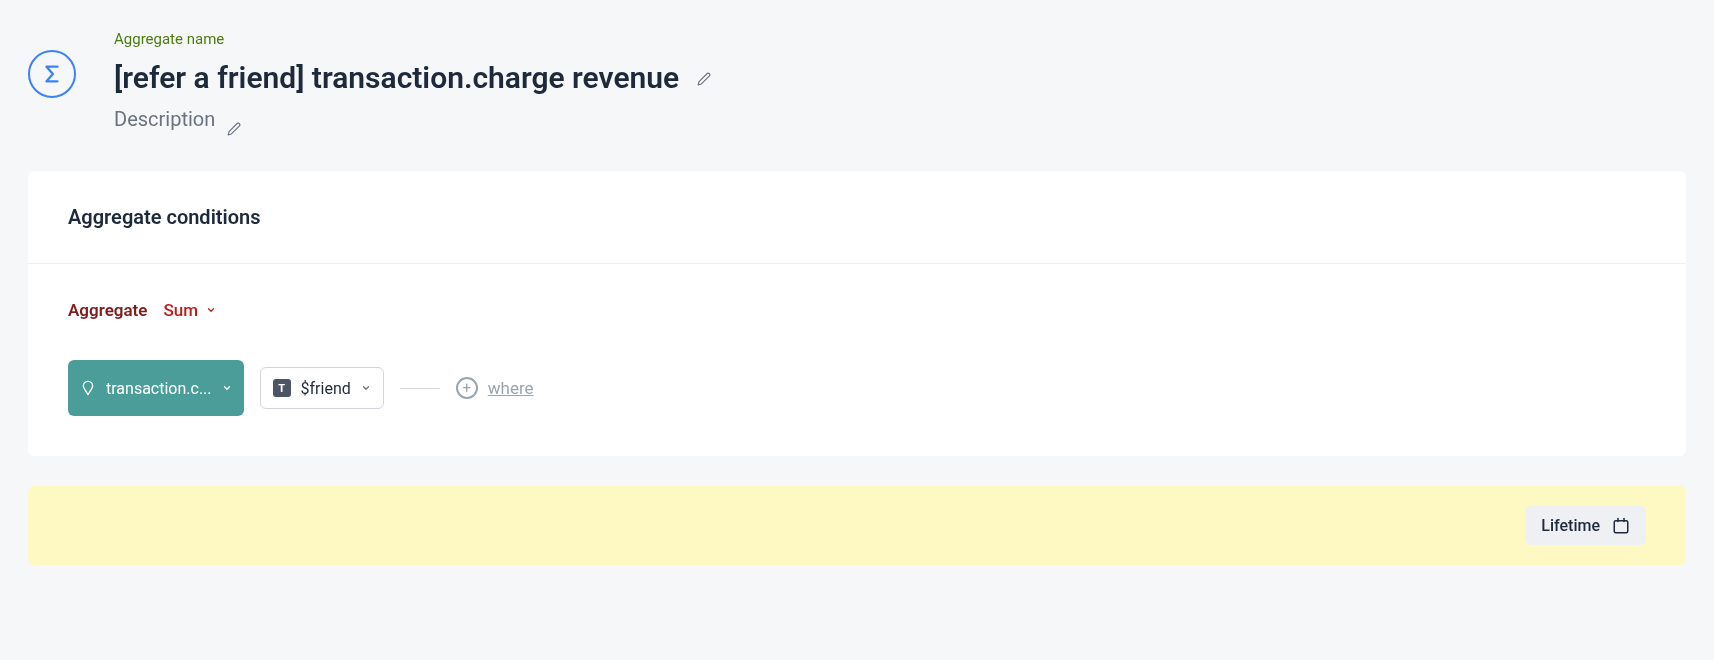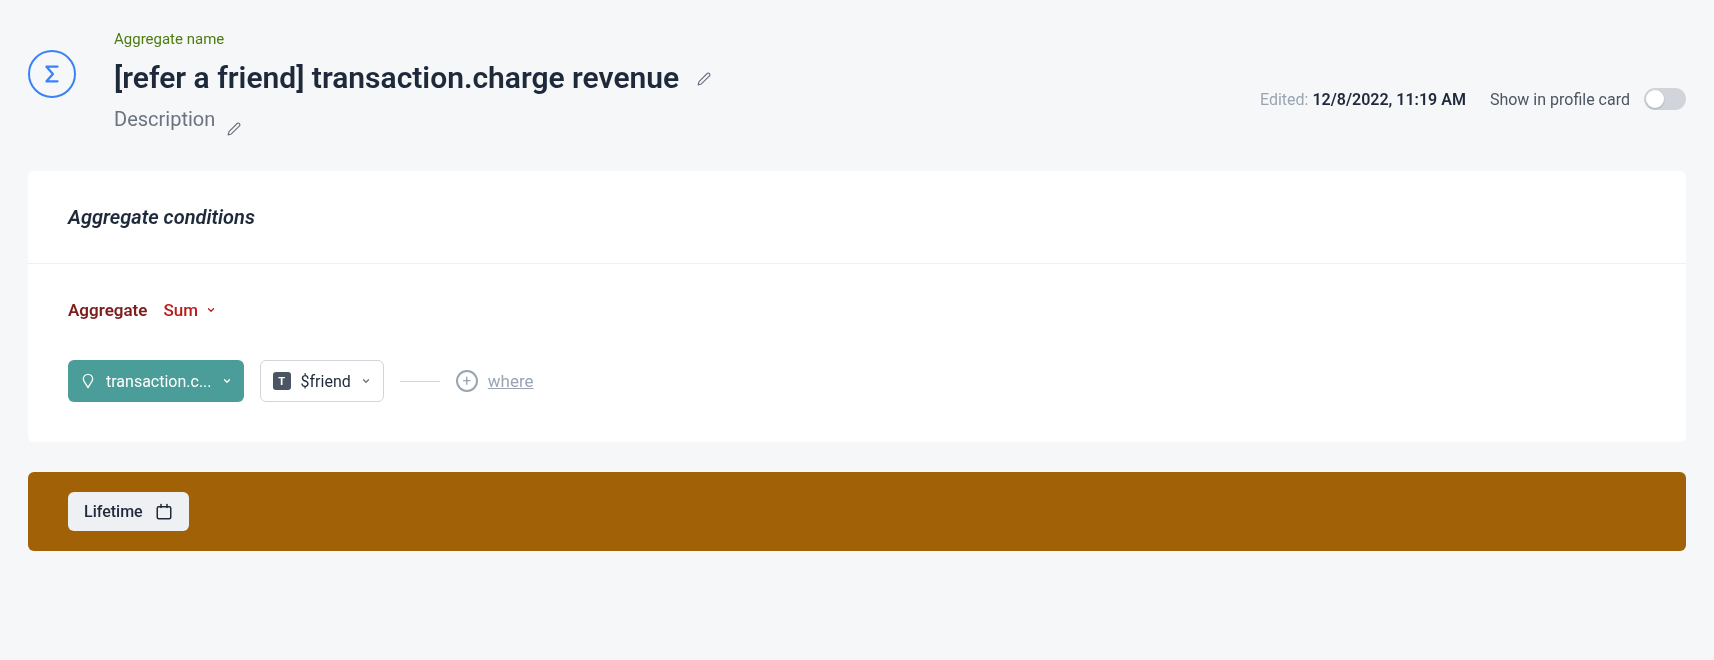--- a/index.html
+++ b/index.html
@@ -114,21 +114,20 @@
       background: white;
       border-radius: 6px;
       padding: 34px 40px 40px 40px;
       margin-bottom: 30px;
     }
     .card-heading {
       font-size: 20px;
       font-weight: 600;
       color: #1e2a3b;
       margin-bottom: 34px;
-      font-style: italic;
     }
     .divider {
       border: none;
       border-top: 1px solid #eef0f3;
       margin: 0 -40px 36px -40px;
     }
     .aggregate-row {
       display: flex;
       align-items: center;
       gap: 16px;
@@ -157,21 +156,21 @@
       align-items: center;
       gap: 16px;
     }
     .chip-event {
       display: flex;
       align-items: center;
       gap: 10px;
       background: #4a9d98;
       color: white;
       padding: 0 12px;
-      height: 42px;
+      height: 56px;
       border-radius: 6px;
       font-size: 16px;
       cursor: pointer;
     }
     .chip-event-icon {
       display: flex;
       align-items: center;
     }
     .chip-event-text {
       max-width: 120px;
@@ -226,25 +225,25 @@
       justify-content: center;
       color: #9aa5b1;
       font-size: 15px;
       line-height: 1;
     }
     .where-text {
       font-size: 17px;
       text-decoration: underline;
     }
     .footer-card {
-      background: #a16207;
+      background: #fef9c3;
       border-radius: 6px;
       padding: 20px 40px;
       display: flex;
-      justify-content: flex-start;
+      justify-content: flex-end;
     }
     .lifetime-chip {
       display: flex;
       align-items: center;
       gap: 12px;
       background: #eef0f3;
       padding: 10px 16px;
       border-radius: 6px;
       font-size: 16px;
       font-weight: 500;
@@ -275,31 +274,20 @@
         </svg>
       </span>
     </div>
     <div class="description-row">
       <span>Description</span>
       <span class="edit-icon">
         <svg viewBox="0 0 24 24" fill="none" stroke="currentColor" stroke-width="2" stroke-linecap="round" stroke-linejoin="round">
           <path d="M17 3a2.85 2.85 0 1 1 4 4L7.5 20.5 2 22l1.5-5.5L17 3z"></path>
         </svg>
       </span>
-    </div>
-  </div>
-  <div class="header-right">
-    <div>
-      <span class="edited-label">Edited: </span><span class="edited-value">12/8/2022, 11:19 AM</span>
-    </div>
-    <div class="profile-toggle-group">
-      <span class="profile-label">Show in profile card</span>
-      <div class="toggle">
-        <div class="toggle-knob"></div>
-      </div>
     </div>
   </div>
 </div>
 
 <div class="card">
   <div class="card-heading">Aggregate conditions</div>
   <hr class="divider">
   <div class="aggregate-row">
     <span class="aggregate-label">Aggregate</span>
     <div class="sum-dropdown">

